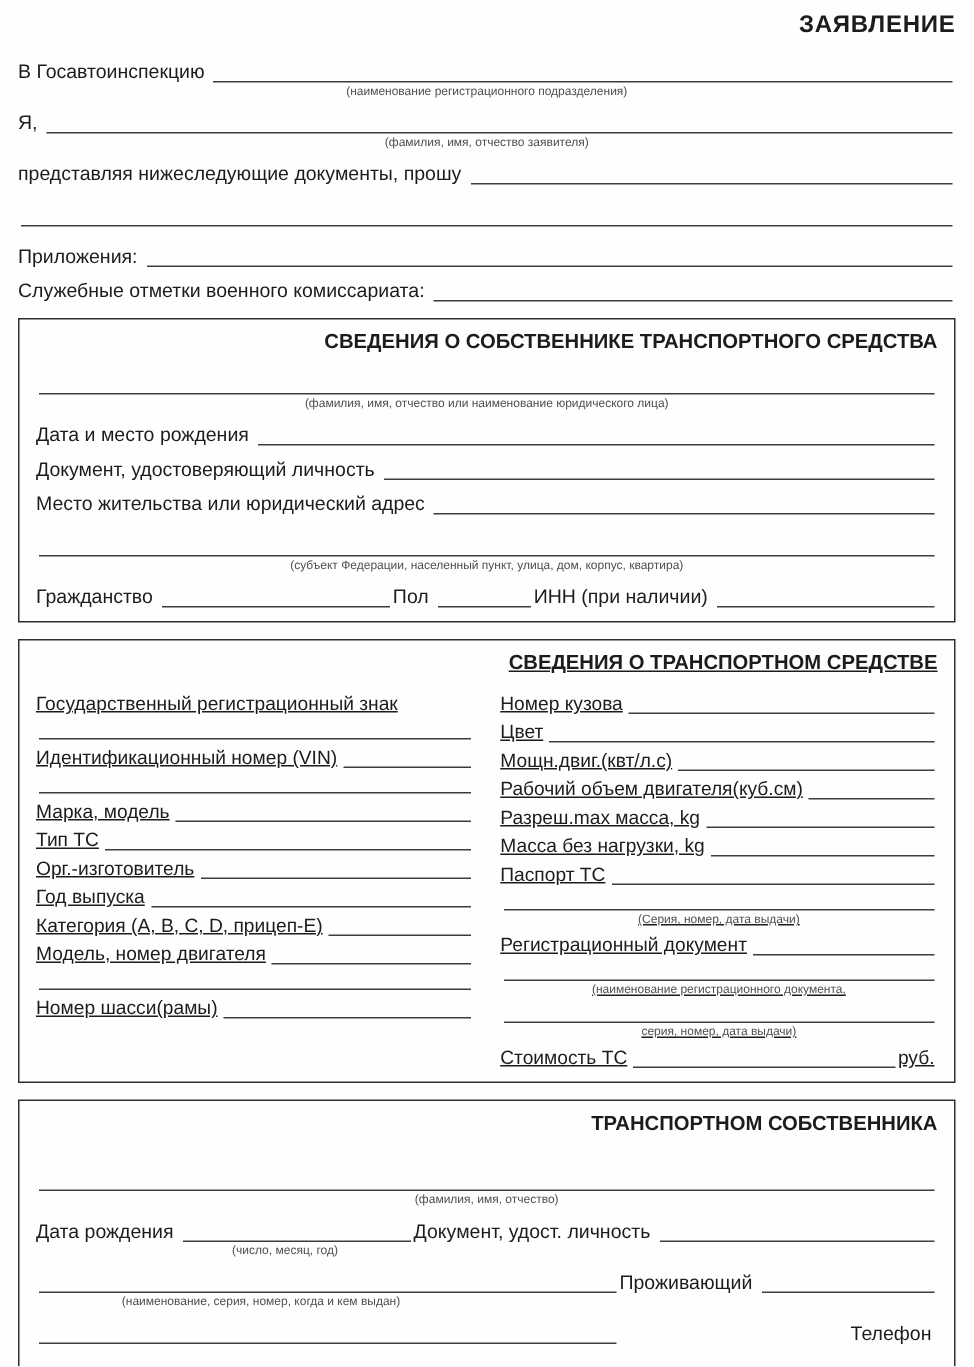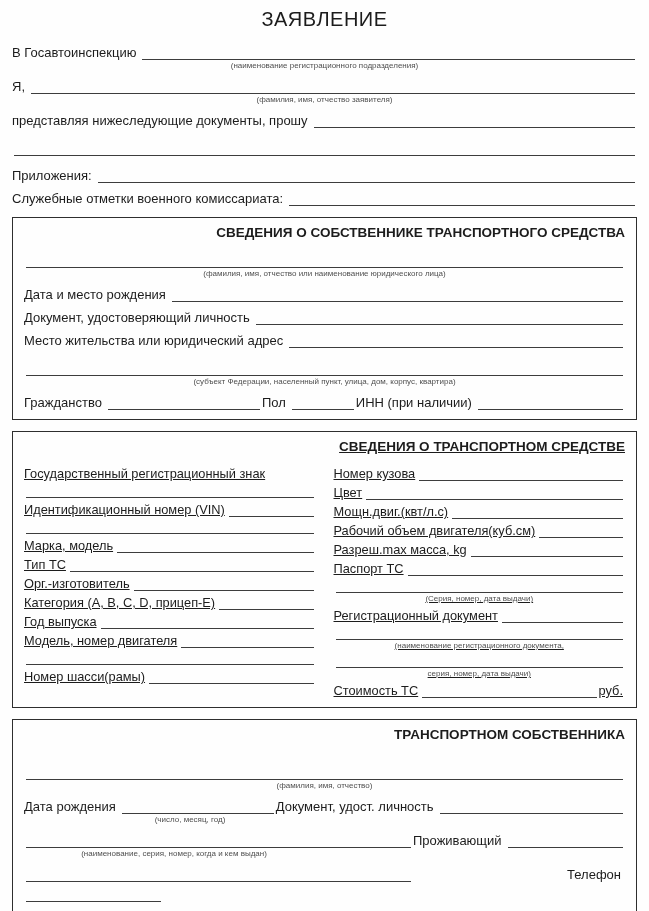--- a/index.html
+++ b/index.html
@@ -7,23 +7,23 @@
   .page {
     width:649px; height:911px;
     background:#fefefe;
     color:#1c1c1c;
     font-family:"Liberation Sans", "DejaVu Sans", sans-serif;
     font-size:13px;
     padding:4px 12px 0 12px;
     overflow:hidden;
   }
   .title {
-    text-align:center;
-    font-size:20px;
-    font-weight:normal;
+    text-align:right;
+    font-size:16px;
+    font-weight:bold;
     letter-spacing:0.5px;
     margin:4px 0 14px 0;
   }
   .frow { display:flex; align-items:flex-end; margin-top:8px; }
   .lbl { white-space:nowrap; padding-right:4px; }
   .line {
     flex:1 1 auto;
     border-bottom:1px solid #3d3d3d;
     height:14px;
     min-width:20px;
@@ -162,28 +162,28 @@
         </div>
         <div class="frow">
           <span class="lbl">Тип ТС</span>
           <span class="line"></span>
         </div>
         <div class="frow">
           <span class="lbl">Орг.-изготовитель</span>
           <span class="line"></span>
         </div>
         <div class="frow">
+          <span class="lbl">Год выпуска</span>
+          <span class="line"></span>
+        </div>
+        <div class="frow">
           <span class="lbl">Категория (A, B, C, D, прицеп-E)</span>
           <span class="line"></span>
         </div>
         <div class="frow">
-          <span class="lbl">Год выпуска</span>
-          <span class="line"></span>
-        </div>
-        <div class="frow">
           <span class="lbl">Модель, номер двигателя</span>
           <span class="line"></span>
         </div>
         <div class="frow mt12">
           <span class="line"></span>
         </div>
         <div class="frow">
           <span class="lbl">Номер шасси(рамы)</span>
           <span class="line"></span>
         </div>
@@ -201,20 +201,24 @@
         <div class="frow">
           <span class="lbl">Мощн.двиг.(квт/л.с)</span>
           <span class="line"></span>
         </div>
         <div class="frow">
           <span class="lbl">Рабочий объем двигателя(куб.см)</span>
           <span class="line"></span>
         </div>
         <div class="frow">
           <span class="lbl">Разреш.max масса, kg</span>
+          <span class="line"></span>
+        </div>
+        <div class="frow">
+          <span class="lbl">Масса без нагрузки, kg</span>
           <span class="line"></span>
         </div>
         <div class="frow">
           <span class="lbl">Паспорт ТС</span>
           <span class="line"></span>
         </div>
         <div class="frow mt10">
           <span class="line"></span>
         </div>
         <div class="cap">(Серия, номер, дата выдачи)</div>

